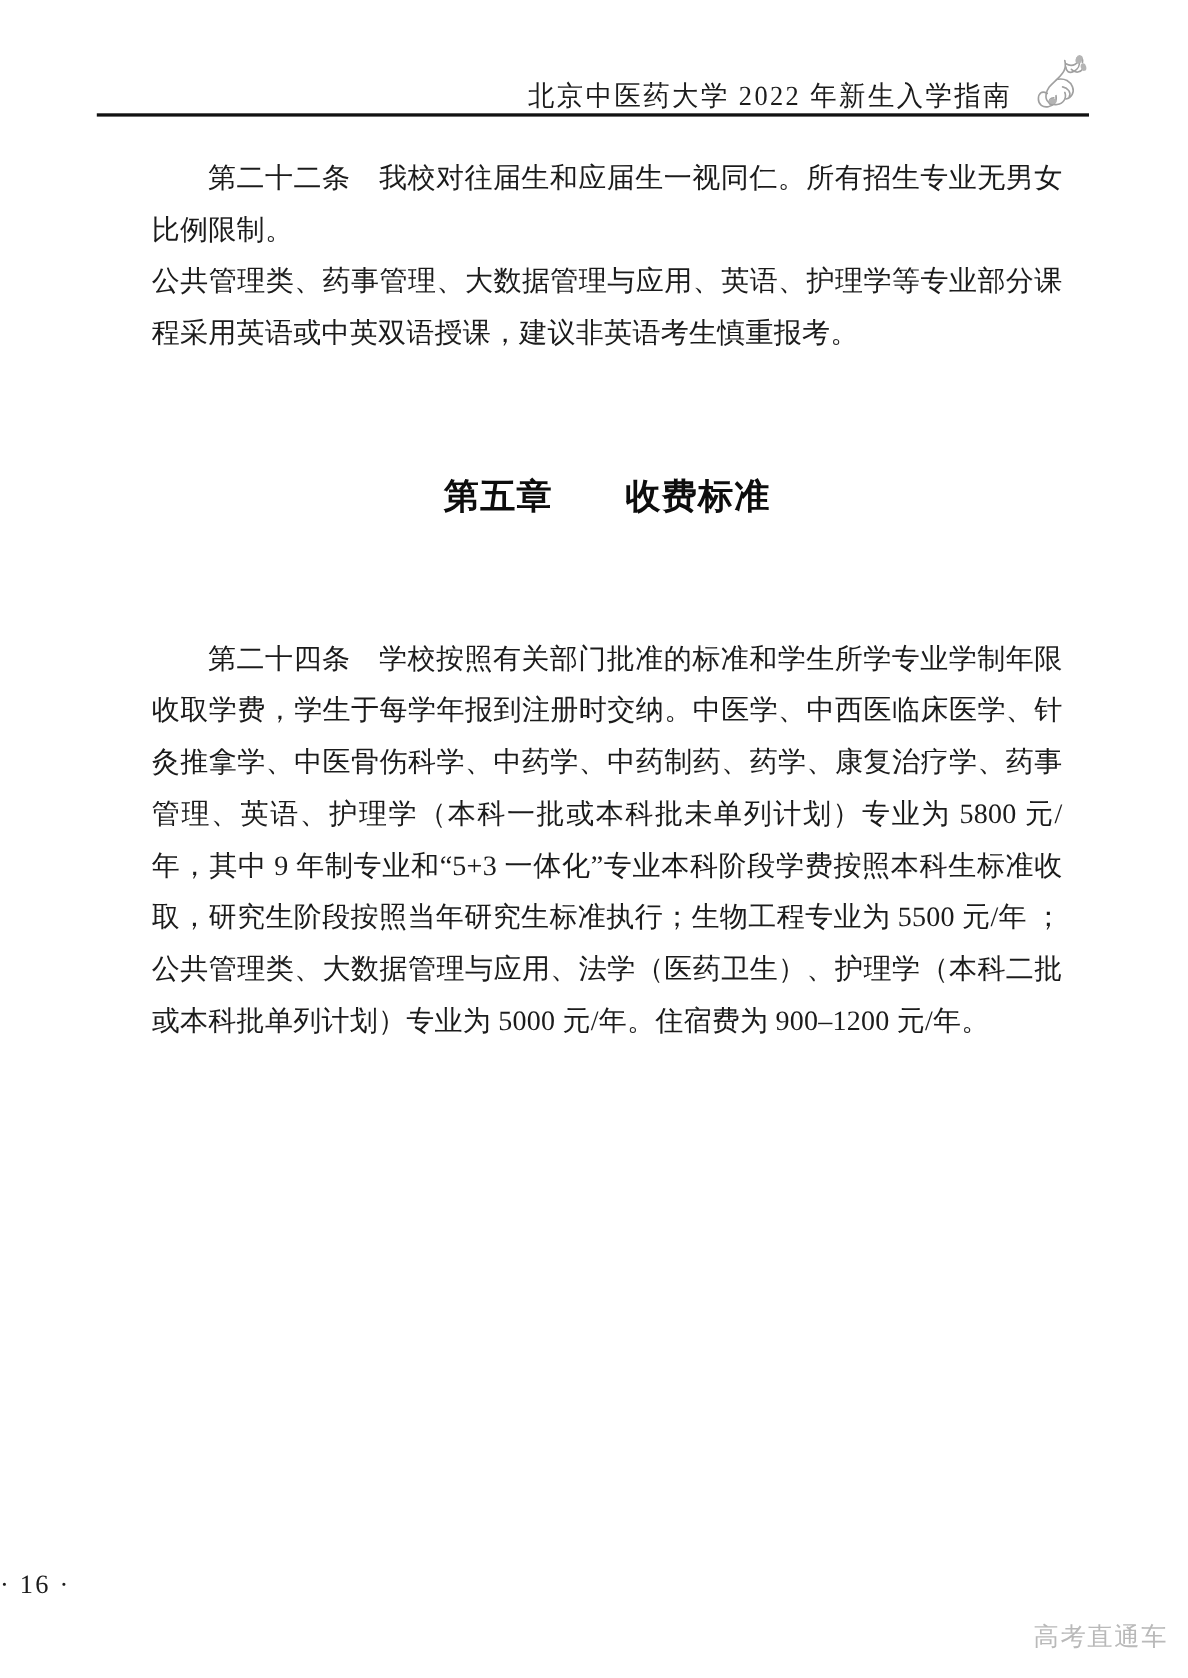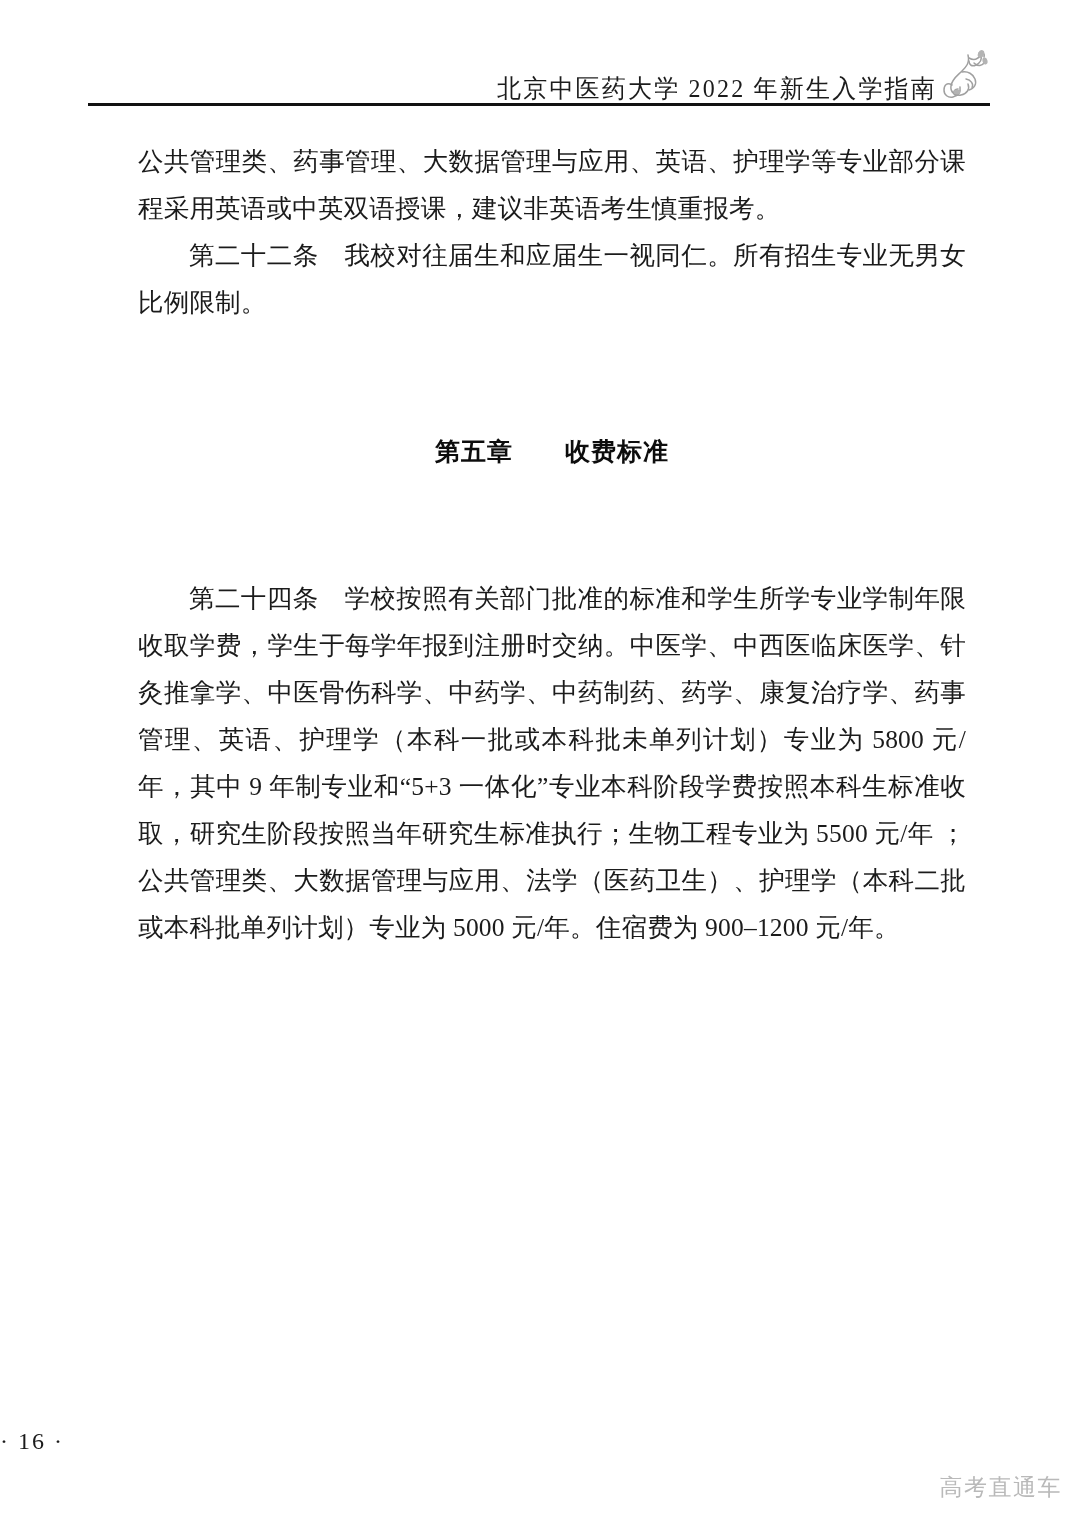--- a/index.html
+++ b/index.html
@@ -23,21 +23,21 @@
   
   .page-header {
     position: absolute;
     top: 55px;
     left: 88px;
     right: 90px;
     height: 46px;
     display: flex;
     align-items: flex-end;
     justify-content: flex-end;
-    gap: 1px;
+    gap: 18px;
   }
 
   .header-title {
     font-family: "Liberation Serif", "DejaVu Serif", serif;
     font-size: 24px;
     letter-spacing: 2.2px;
     color: #1c1c1c;
     white-space: nowrap;
     line-height: 1;
     transform: scaleY(1.05);
@@ -77,21 +77,21 @@
     text-align: justify;
     text-justify: inter-ideograph;
     letter-spacing: 0.2px;
     color: #1b1b1b;
   }
 
   p.indent { text-indent: 2em; }
 
   h2.chapter {
     margin: 0;
-    font-size: 25px;
+    font-size: 32px;
     font-weight: bold;
     text-align: center;
     letter-spacing: 1px;
     color: #0d0d0d;
     line-height: 47px;
   }
 
   .sp-ch5   { height: 102px; }
   .sp-ch5b  { height: 100px; }
   .sp-ch6   { height: 108px; }
@@ -145,23 +145,23 @@
           <ellipse cx="47" cy="12" rx="2.5" ry="3.5" transform="rotate(-15 47 12)"></ellipse>
           <ellipse cx="19" cy="43" rx="3.5" ry="2.5"></ellipse>
         </g>
       </svg>
     </div>
   </div>
   <div class="header-rule"></div>
 
   <div class="content">
 
+    <p class="para indent">第二十二条　我校对往届生和应届生一视同仁。所有招生专业无男女比例限制。</p>
+
     <p class="para">公共管理类、药事管理、大数据管理与应用、英语、护理学等专业部分课程采用英语或中英双语授课，建议非英语考生慎重报考。</p>
-
-    <p class="para indent">第二十二条　我校对往届生和应届生一视同仁。所有招生专业无男女比例限制。</p>
 
 
     <div class="sp-ch5"></div>
 
     <h2 class="chapter">第五章　　收费标准</h2>
 
     <div class="sp-ch5b"></div>
 
     <p class="para indent">第二十四条　学校按照有关部门批准的标准和学生所学专业学制年限收取学费，学生于每学年报到注册时交纳。中医学、中西医临床医学、针灸推拿学、中医骨伤科学、中药学、中药制药、药学、康复治疗学、药事管理、英语、护理学（本科一批或本科批未单列计划）专业为 5800 元/年，其中 9 年制专业和“5+3 一体化”专业本科阶段学费按照本科生标准收取，研究生阶段按照当年研究生标准执行；生物工程专业为 5500 元/年 ；公共管理类、大数据管理与应用、法学（医药卫生）、护理学（本科二批或本科批单列计划）专业为 5000 元/年。住宿费为 900–1200 元/年。</p>
 

